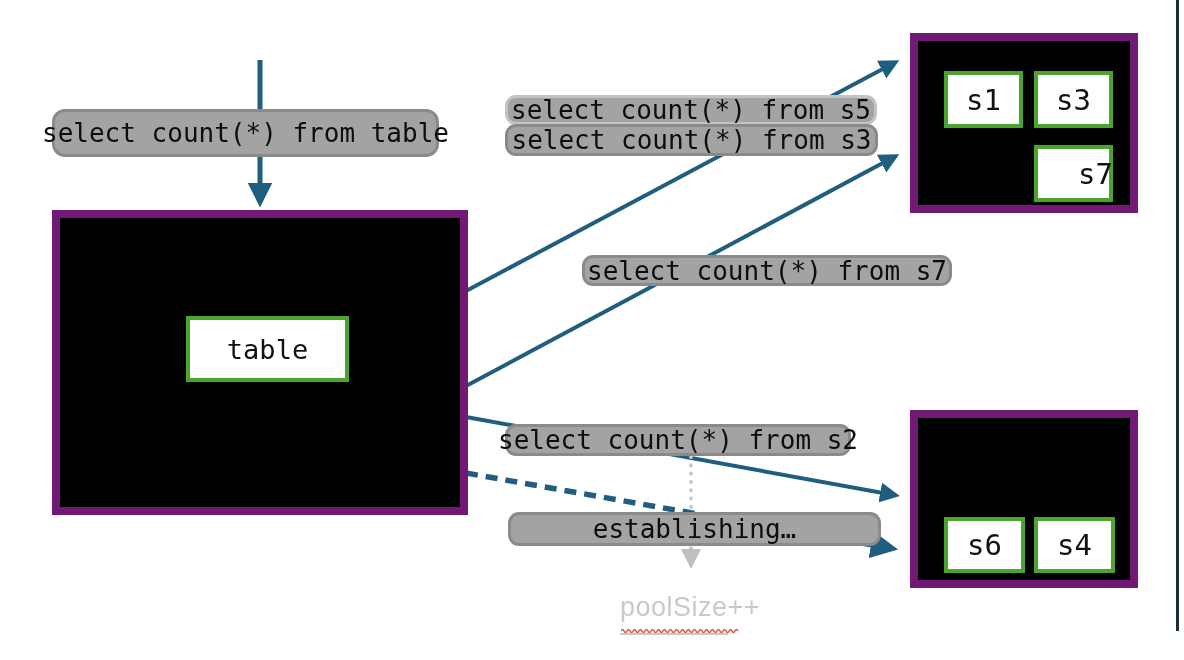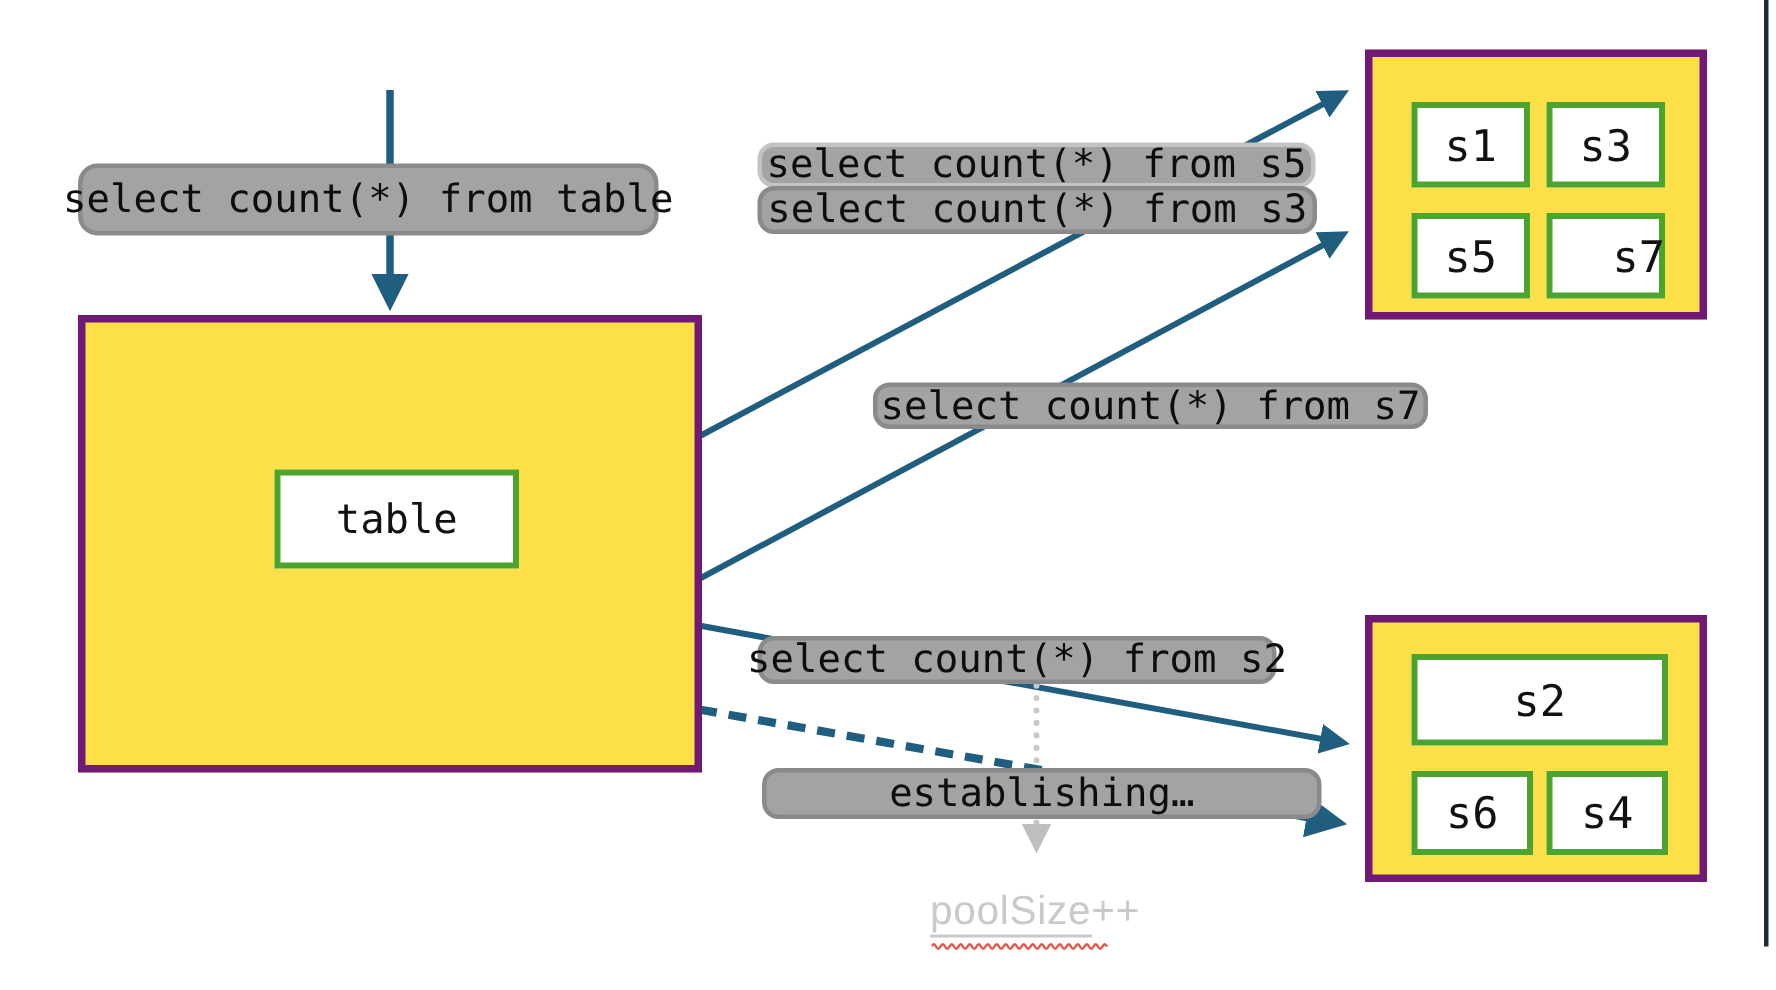--- a/index.html
+++ b/index.html
@@ -4,21 +4,21 @@
 <style>
   html,body{margin:0;padding:0;background:#fff;}
   #stage{
     position:relative;width:1184px;height:660px;background:#ffffff;
     overflow:hidden;font-family:"Liberation Sans",sans-serif;
   }
   
   #arrows{position:absolute;left:0;top:0;z-index:1;}
   
   .pool{
-    position:absolute;background:#fde047;border:5px solid #701a75;
+    position:absolute;background:#000000;border:8px solid #701a75;
     box-sizing:border-box;z-index:2;
   }
   #table-box{left:52px;top:210px;width:416px;height:305px;}
   #pool-top{left:910px;top:33px;width:228px;height:180px;}
   #pool-bottom{left:910px;top:410px;width:228px;height:178px;}
   
   .cell{
     position:absolute;background:#ffffff;border:4px solid #4aa42d;
     box-sizing:border-box;display:flex;align-items:center;justify-content:center;
     font-family:"DejaVu Sans Mono",monospace;color:#111;z-index:3;
@@ -43,21 +43,21 @@
   #q-s5{left:505px;top:95px;width:372px;height:30px;border-color:#c3c3c3;z-index:4;}
   #q-s3{left:505px;top:124px;width:373px;height:32px;z-index:5;}
   #q-s7{left:582px;top:255px;width:370px;height:31px;}
   #q-s2{left:505px;top:424px;width:346px;height:32px;}
   #q-est{left:508px;top:512px;width:373px;height:34px;}
   
   #pool-note{
     position:absolute;left:620px;top:592px;z-index:4;
     font-size:27px;color:#c9c9c9;letter-spacing:0.5px;white-space:nowrap;
   }
-  #pool-note .u{border-bottom:2px solid #c9c9c9;padding-bottom:1px;}
+  #pool-note .u{border-bottom:2px solid #c9c9c9;padding-bottom:11px;}
   #squiggle{position:absolute;left:621px;top:627px;z-index:4;}
   
   #edge-line{
     position:absolute;left:1176px;top:0;width:3px;height:631px;
     background:#1d2d36;z-index:2;
   }
 </style>
 </head>
 <body>
 
@@ -80,26 +80,24 @@
     <line x1="691" y1="457" x2="691" y2="563" stroke="#c8c8c8" stroke-width="4" stroke-dasharray="0.1 8.2" stroke-linecap="round" marker-end="url(#ah-gray)"></line>
   </svg>
 
   <div id="table-box" class="pool">
     <div id="table-label" class="cell">table</div>
   </div>
 
   <div id="pool-top" class="pool">
     <div id="sh-s1" class="cell shard">s1</div>
     <div id="sh-s3" class="cell shard">s3</div>
-    <div id="sh-s5" class="cell shard">s5</div>
     <div id="sh-s7" class="cell shard">s7</div>
   </div>
 
   <div id="pool-bottom" class="pool">
-    <div id="sh-s2" class="cell shard">s2</div>
     <div id="sh-s6" class="cell shard">s6</div>
     <div id="sh-s4" class="cell shard">s4</div>
   </div>
 
   <div id="q-table" class="qlabel">select count(*) from table</div>
   <div id="q-s5" class="qlabel">select count(*) from s5</div>
   <div id="q-s3" class="qlabel">select count(*) from s3</div>
   <div id="q-s7" class="qlabel">select count(*) from s7</div>
   <div id="q-s2" class="qlabel">select count(*) from s2</div>
   <div id="q-est" class="qlabel">establishing…</div>

